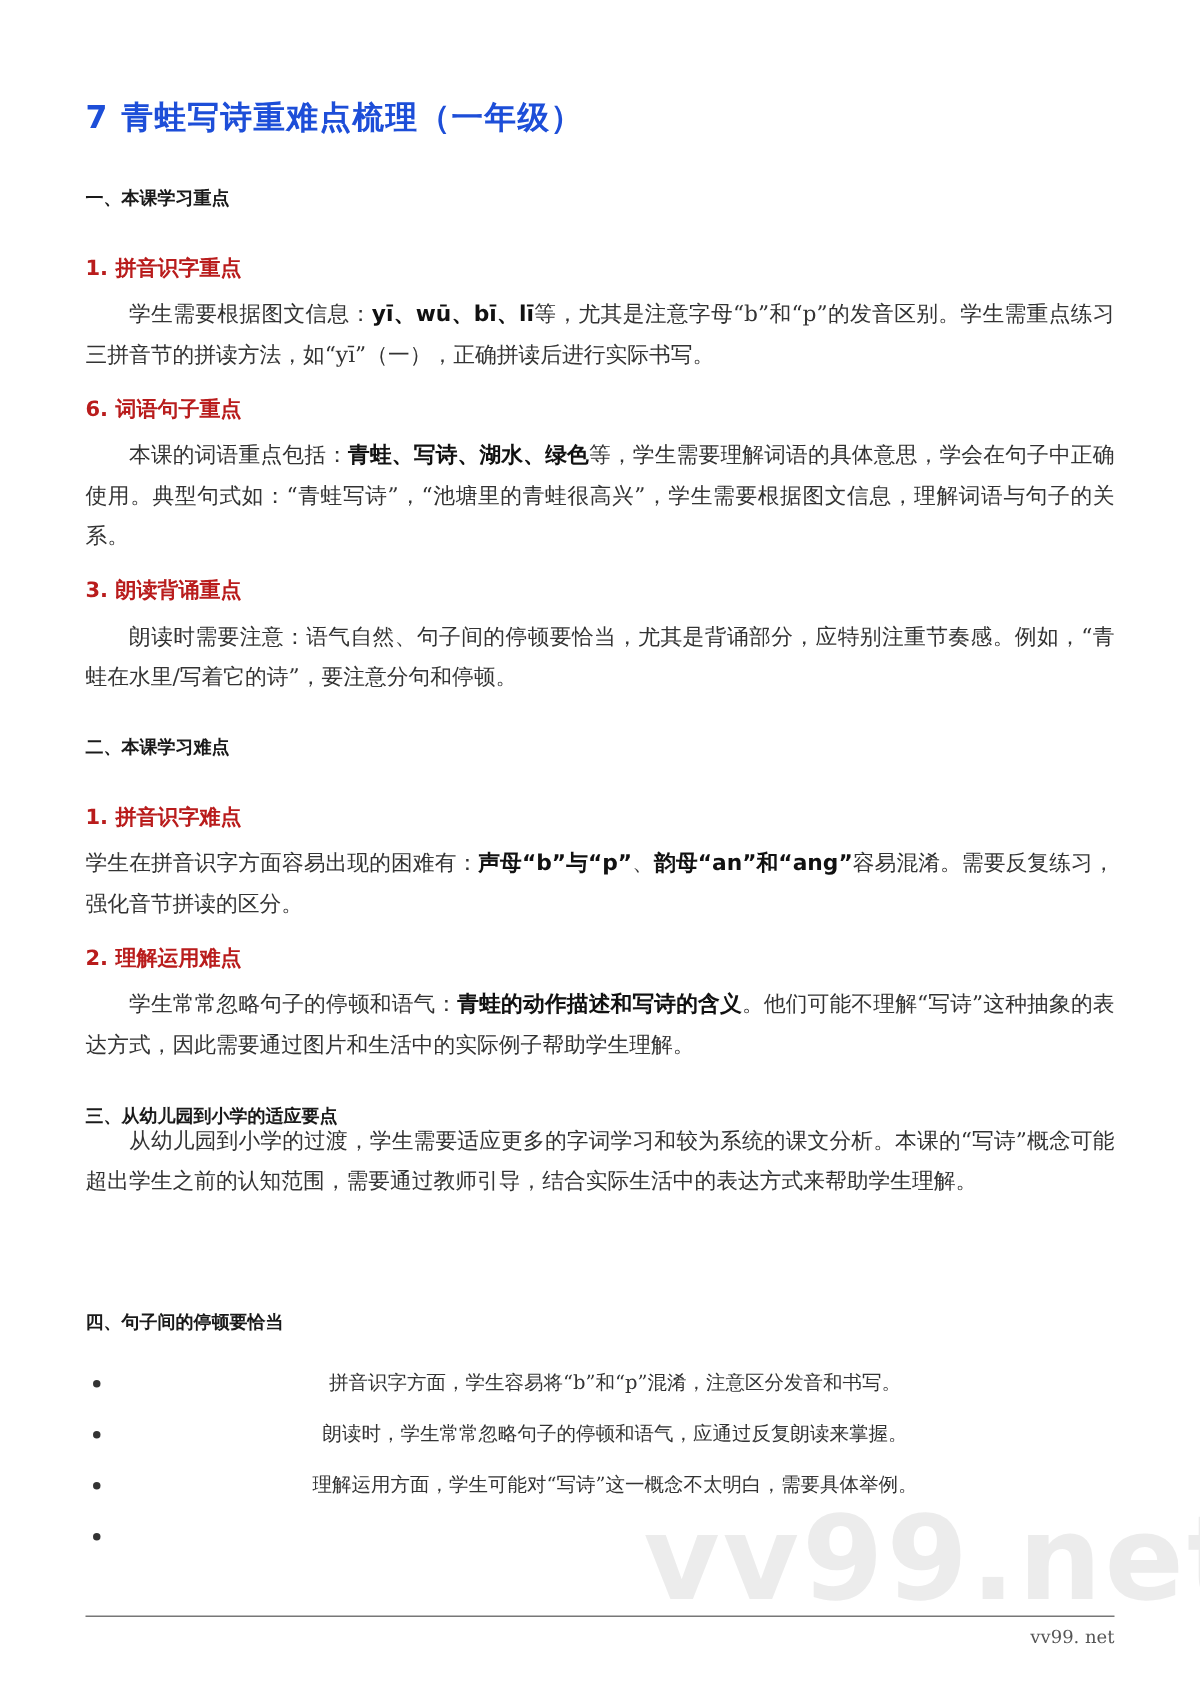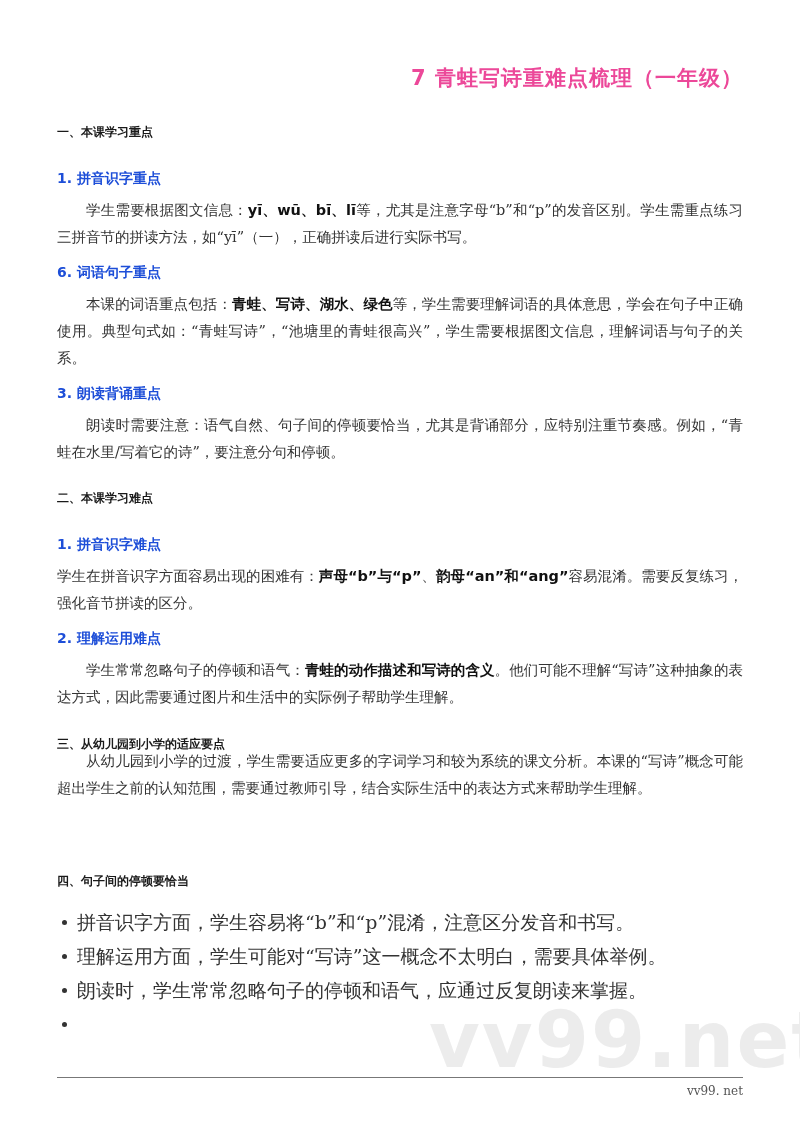--- a/index.html
+++ b/index.html
@@ -1,32 +1,32 @@
 <!DOCTYPE html>
 <html><head>
 <meta charset="utf-8">
 <style>
   html, body { margin: 0; padding: 0; background: #ffffff; }
   body { width: 800px; height: 1130px; position: relative; overflow: hidden;
          font-family: "DejaVu Serif", "Liberation Serif", serif; color: #222; }
   .page { position: absolute; left: 57px; top: 0; width: 686px; }
-  .title { position: absolute; top: 64px; left: 0; width: 686px; text-align: right;
-           font-size: 21px; font-weight: bold; letter-spacing: 1px; color: #ec4899;
+  .title { position: absolute; top: 64px; left: 0; width: 686px; text-align: left;
+           font-size: 21px; font-weight: bold; letter-spacing: 1px; color: #1d4ed8;
            font-family: "DejaVu Sans", "Liberation Sans", sans-serif; }
   .h1 { position: absolute; left: 0; font-size: 12px; font-weight: bold; color: #1a1a1a;
         font-family: "DejaVu Sans", "Liberation Sans", sans-serif; }
-  .h2 { position: absolute; left: 0; font-size: 14px; font-weight: bold; color: #1d4ed8;
+  .h2 { position: absolute; left: 0; font-size: 14px; font-weight: bold; color: #b91c1c;
         font-family: "DejaVu Sans", "Liberation Sans", sans-serif; }
   .para { position: absolute; left: 0; width: 686px; font-size: 14.5px; line-height: 27px;
           color: #333; text-align: justify; }
   .para.indent { text-indent: 2em; }
   .para b { color: #111; font-family: "DejaVu Sans", "Liberation Sans", sans-serif; font-weight: bold; }
   .bullets { position: absolute; left: 0; width: 686px; margin: 0; padding: 0; list-style: none; }
-  .bullets li { position: relative; padding-left: 20px; font-size: 19px; line-height: 25px;
-                color: #333; margin-bottom: 9px; }
+  .bullets li { position: relative; padding-left: 20px; font-size: 13px; line-height: 25px;
+                color: #333; margin-bottom: 9px; text-align: center; }
   .bullets li .dot { position: absolute; left: 5px; top: 10px; width: 5px; height: 5px;
                      border-radius: 50%; background: #333; }
   .rule { position: absolute; left: 0; top: 1077px; width: 686px; height: 1px; background: #777; }
   .footer { position: absolute; right: 0; top: 1084px; font-size: 12px; 
             color: #555; font-family: "DejaVu Serif", serif; }
   .watermark { position: absolute; left: 372px; top: 995px; font-size: 78px; font-weight: bold;
                color: rgba(200,200,200,0.35); font-family: "DejaVu Sans", sans-serif;
                letter-spacing: 2px; pointer-events: none; }
 </style>
 </head>
@@ -63,22 +63,22 @@
   <div class="para indent" style="top:657px">
     <span>学生常常忽略句子的停顿和语气：</span><b>青蛙的动作描述和写诗的含义</b><span>。他们可能不理解“写诗”这种抽象的表达方式，因此需要通过图片和生活中的实际例子帮助学生理解。</span>
   </div>
 
   <div class="h1" style="top:736px">三、从幼儿园到小学的适应要点</div>
   <div class="para indent" style="top:748px">从幼儿园到小学的过渡，学生需要适应更多的字词学习和较为系统的课文分析。本课的“写诗”概念可能超出学生之前的认知范围，需要通过教师引导，结合实际生活中的表达方式来帮助学生理解。</div>
 
   <div class="h1" style="top:873px">四、句子间的停顿要恰当</div>
   <ul class="bullets" style="top:910px">
     <li><span class="dot"></span><span>拼音识字方面，学生容易将“b”和“p”混淆，注意区分发音和书写。</span></li>
+    <li><span class="dot"></span><span>朗读时，学生常常忽略句子的停顿和语气，应通过反复朗读来掌握。</span></li>
     <li><span class="dot"></span><span>理解运用方面，学生可能对“写诗”这一概念不太明白，需要具体举例。</span></li>
-    <li><span class="dot"></span><span>朗读时，学生常常忽略句子的停顿和语气，应通过反复朗读来掌握。</span></li>
     <li><span class="dot"></span></li>
   </ul>
 
   <div class="watermark">vv99.net</div>
 
   <div class="rule"></div>
   <div class="footer">vv99. net</div>
 </div>
 
 </body></html>

